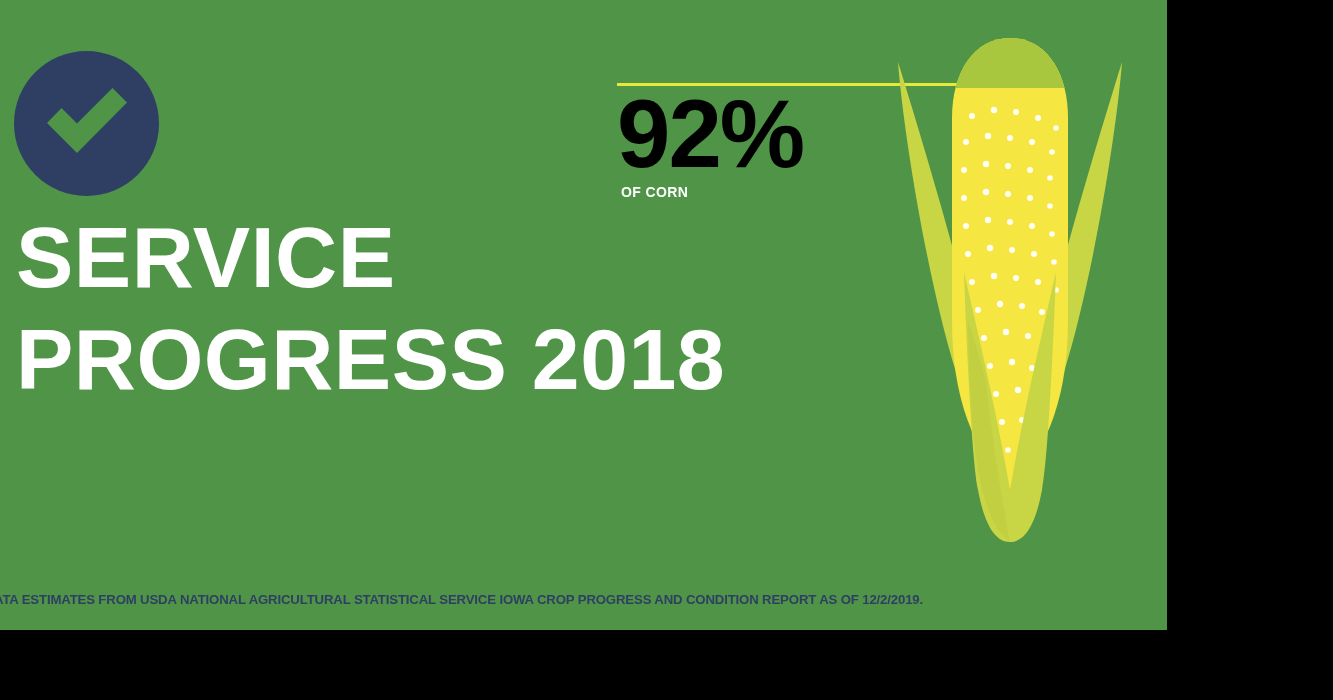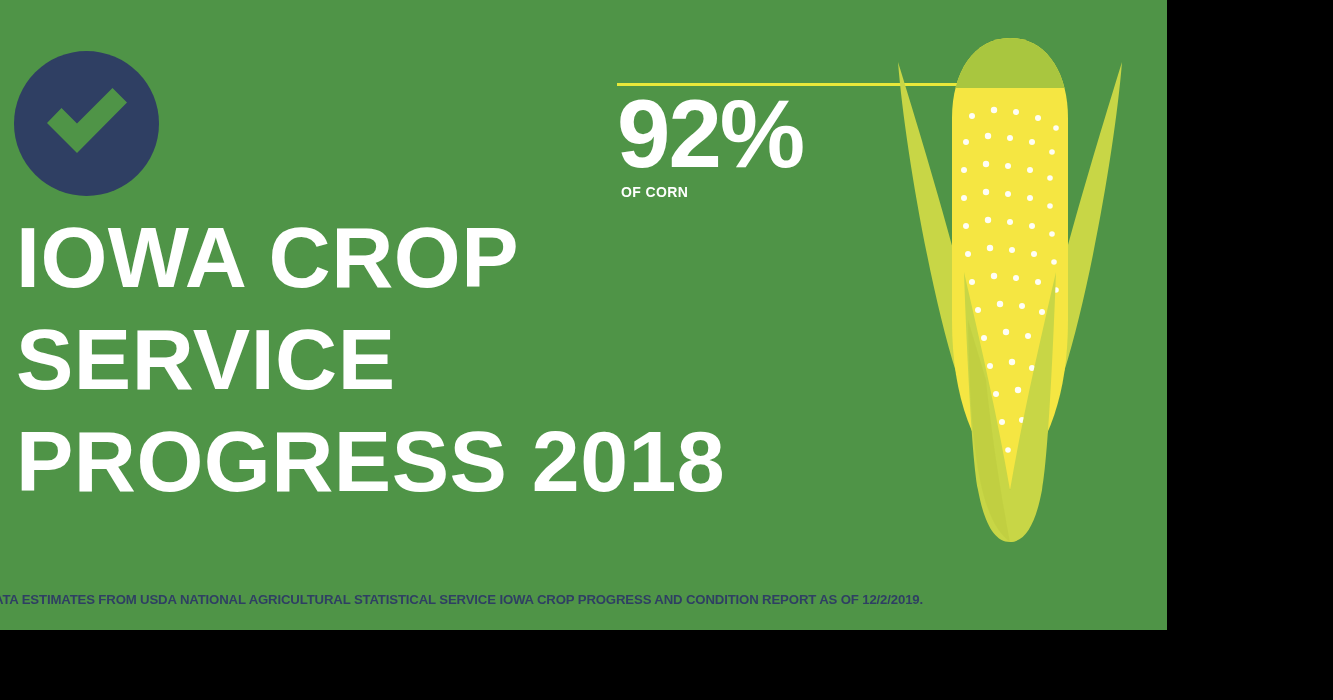--- a/index.html
+++ b/index.html
@@ -67,21 +67,21 @@
     height: 3px;
     background: #e8e83a;
   }
   #stat-block {
     position: absolute;
     left: 617px;
     top: 86px;
     width: 320px;
   }
   #stat-value {
-    color: #ffffff;
+    color: #000000;
     font-family: "Liberation Sans", sans-serif;
     font-weight: bold;
     font-size: 96px;
     line-height: 96px;
     letter-spacing: -2px;
   }
   .stat-caption {
     color: #ffffff;
     font-family: "Liberation Sans", sans-serif;
     font-weight: bold;
@@ -123,21 +123,20 @@
   <div id="panel">
 
     <div id="check-badge">
       <svg width="145" height="145" viewBox="0 0 145 145" aria-hidden="true">
         <circle cx="72.5" cy="72.5" r="72.5" fill="#2f3f63"></circle>
         <path d="M33 72 L47.5 57 L63 72.5 L98.5 37 L113 51.5 L63 102 Z" fill="#4f9447"></path>
       </svg>
     </div>
 
     <div id="title-block">
-      <div class="title-line">IOWA CROP</div>
       <div class="title-line">SERVICE</div>
       <div class="title-line">PROGRESS 2018</div>
     </div>
 
     <div id="stat-rule"></div>
     <div id="stat-block">
       <div id="stat-value">92%</div>
       <div class="stat-caption">OF CORN</div>
     </div>
 

